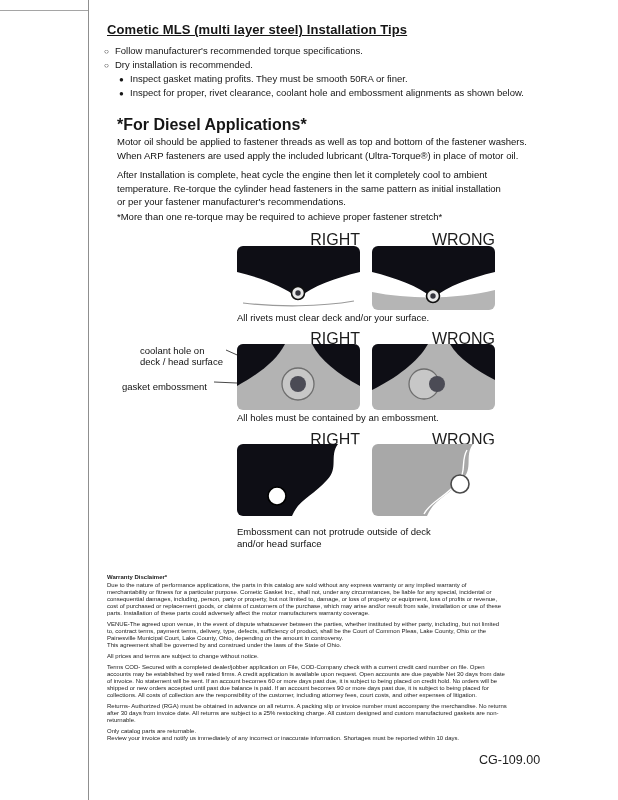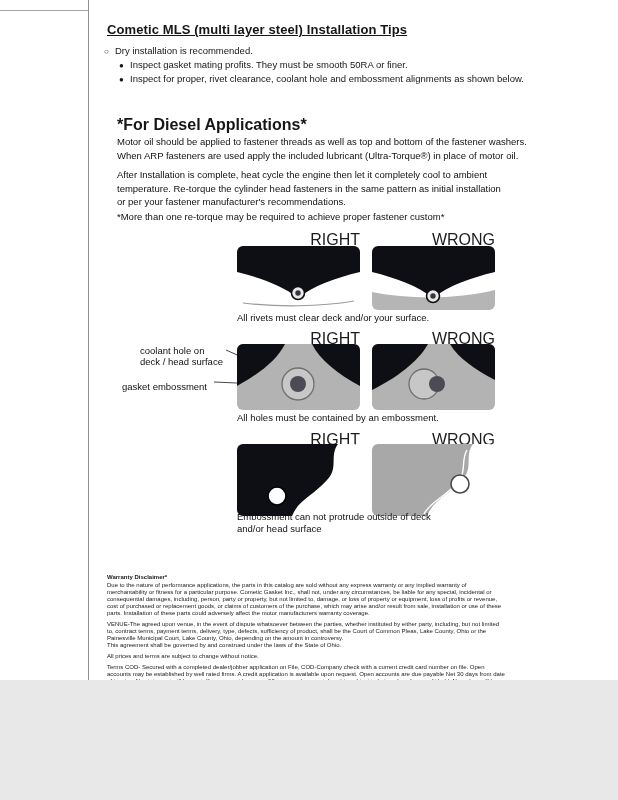--- a/index.html
+++ b/index.html
@@ -1,17 +1,17 @@
 <!DOCTYPE html>
 <html><head>
 <meta charset="utf-8">
 <style>
   html,body{margin:0;padding:0;background:#e8e8e8;}
   .page{
-    position:relative;width:618px;height:680px;background:#ffffff;overflow:hidden;
+    position:relative;width:618px;height:800px;background:#ffffff;overflow:hidden;
     font-family:"Liberation Sans","DejaVu Sans",sans-serif;color:#161616;margin:0 auto;
   }
   .vrule{position:absolute;left:88px;top:0;width:1px;height:800px;background:#8f8f8f;}
   .hrule-top{position:absolute;left:0;top:10px;width:88px;height:1px;background:#a5a5a5;}
   .title{position:absolute;left:107px;top:22px;margin:0;font-size:13px;font-weight:bold;text-decoration:underline;letter-spacing:0.1px;}
   .tips{position:absolute;left:104px;top:44px;margin:0;padding:0;list-style:none;font-size:9.5px;}
   .tips li{line-height:13px;white-space:nowrap;}
   .tips li.l2{padding-left:15px;}
   .mk{display:inline-block;width:11px;font-size:8px;}
   .diesel-heading{position:absolute;left:117px;top:116px;margin:0;font-size:16px;font-weight:bold;}
@@ -32,32 +32,33 @@
 </head>
 <body>
 
 <div class="page">
   <div class="hrule-top"></div>
   <div class="vrule"></div>
 
   <h1 class="title">Cometic MLS (multi layer steel) Installation Tips</h1>
 
   <ul class="tips">
+    <li class="l1"><span class="mk">○</span><span>Follow manufacturer's recommended torque specifications.</span></li>
     <li class="l1"><span class="mk">○</span><span>Dry installation is recommended.</span></li>
     <li class="l2"><span class="mk">●</span><span>Inspect gasket mating profits. They must be smooth 50RA or finer.</span></li>
     <li class="l2"><span class="mk">●</span><span>Inspect for proper, rivet clearance, coolant hole and embossment alignments as shown below.</span></li>
   </ul>
 
   <h2 class="diesel-heading">*For Diesel Applications*</h2>
   <p class="body para1">Motor oil should be applied to fastener threads as well as top and bottom of the fastener washers.
 When ARP fasteners are used apply the included lubricant (Ultra-Torque®) in place of motor oil.</p>
   <p class="body para2">After Installation is complete, heat cycle the engine then let it completely cool to ambient
 temperature. Re-torque the cylinder head fasteners in the same pattern as initial installation
 or per your fastener manufacturer's recommendations.</p>
-  <p class="body note">*More than one re-torque may be required to achieve proper fastener custom*</p>
+  <p class="body note">*More than one re-torque may be required to achieve proper fastener stretch*</p>
 
   <div class="flabel" style="left:237px;top:231px;">RIGHT</div>
   <div class="flabel" style="left:372px;top:231px;">WRONG</div>
 
   <svg class="fig" style="left:237px;top:246px;" width="123" height="64" viewBox="0 0 123 64">
     <defs>
         <clipPath id="c1">
           <rect width="123" height="64" rx="6"></rect>
         </clipPath>
       </defs>
@@ -147,21 +148,21 @@
           <rect width="123" height="72" rx="6"></rect>
         </clipPath>
       </defs>
     <g clip-path="url(#c6)">
       <rect width="123" height="72" fill="#ffffff"></rect>
       <path d="M0,0 H101 C92,12 102,24 90,36 C76,52 62,55 55,72 H0 Z" fill="#a8a8a8"></path>
       <path d="M95,6 C88,18 96,28 84,40 C72,54 58,58 52,70" stroke="#ffffff" stroke-width="1.4" fill="none"></path>
       <circle cx="88" cy="40" r="9" fill="#ffffff" stroke="#4a4a4a" stroke-width="1.6"></circle>
     </g>
   </svg>
-  <p class="fcap" style="left:237px;top:511px;">Embossment can not protrude outside of deck
+  <p class="fcap" style="left:237px;top:526px;">Embossment can not protrude outside of deck
 and/or head surface</p>
 
   <div class="legal">
     <p class="lh">Warranty Disclaimer*</p>
     <p>Due to the nature of performance applications, the parts in this catalog are sold without any express warranty or any implied warranty of merchantability or fitness for a particular purpose. Cometic Gasket Inc., shall not, under any circumstances, be liable for any special, incidental or consequential damages, including, person, party or property, but not limited to, damage, or loss of property or equipment, loss of profits or revenue, cost of purchased or replacement goods, or claims of customers of the purchase, which may arise and/or result from sale, installation or use of these parts. Installation of these parts could adversely affect the motor manufacturers warranty coverage.</p>
     <p>VENUE-The agreed upon venue, in the event of dispute whatsoever between the parties, whether instituted by either party, including, but not limited to, contract terms, payment terms, delivery, type, defects, sufficiency of product, shall be the Court of Common Pleas, Lake County, Ohio or the Painesville Municipal Court, Lake County, Ohio, depending on the amount in controversy.
 This agreement shall be governed by and construed under the laws of the State of Ohio.</p>
     <p>All prices and terms are subject to change without notice.</p>
     <p>Terms COD- Secured with a completed dealer/jobber application on File, COD-Company check with a current credit card number on file. Open accounts may be established by well rated firms. A credit application is available upon request. Open accounts are due payable Net 30 days from date of invoice. No statement will be sent. If an account becomes 60 or more days past due, it is subject to being placed on credit hold. No orders will be shipped or new orders accepted until past due balance is paid. If an account becomes 90 or more days past due, it is subject to being placed for collections. All costs of collection are the responsibility of the customer, including attorney fees, court costs, and other expenses of litigation.</p>
     <p>Returns- Authorized (RGA) must be obtained in advance on all returns. A packing slip or invoice number must accompany the merchandise. No returns after 30 days from invoice date. All returns are subject to a 25% restocking charge. All custom designed and custom manufactured gaskets are non-returnable.</p>

